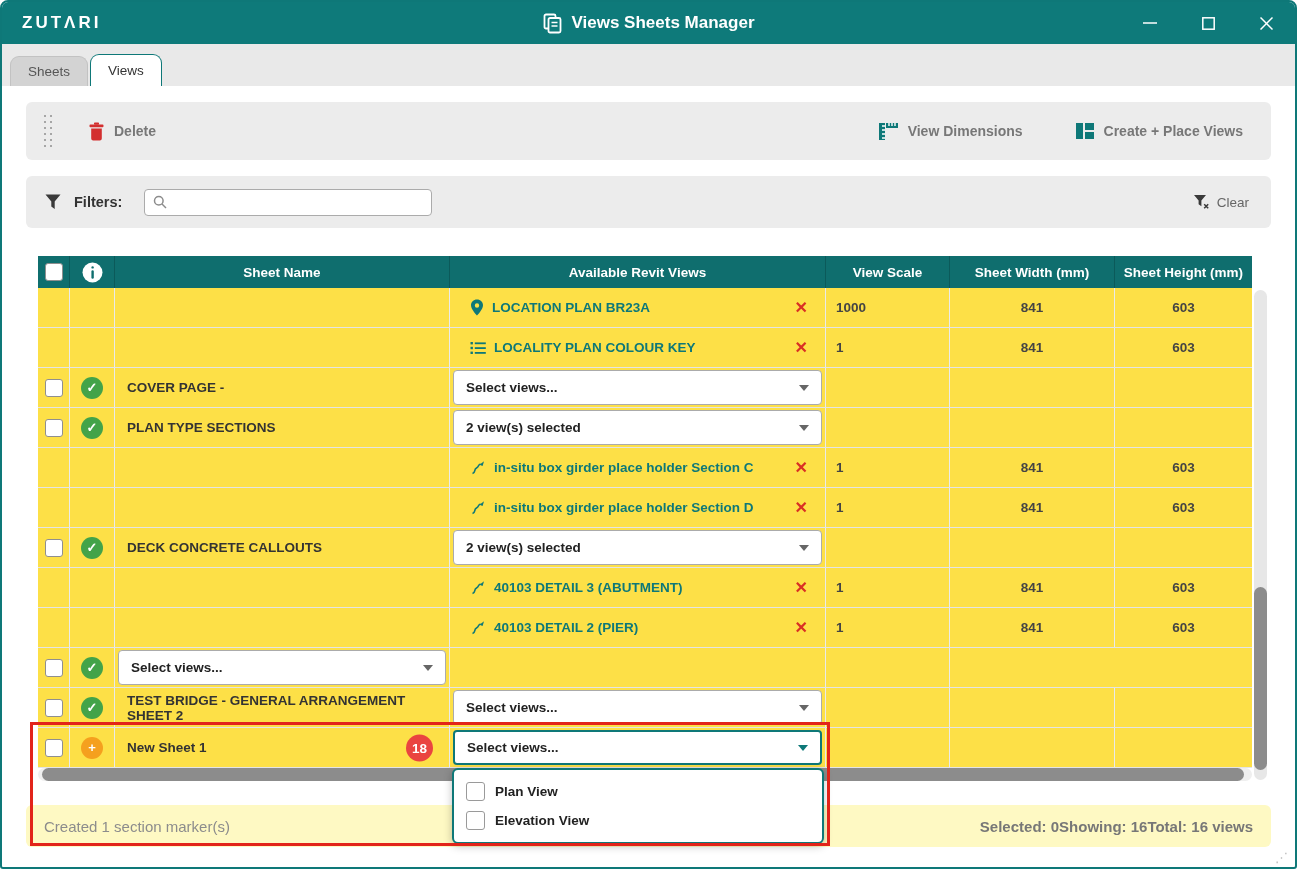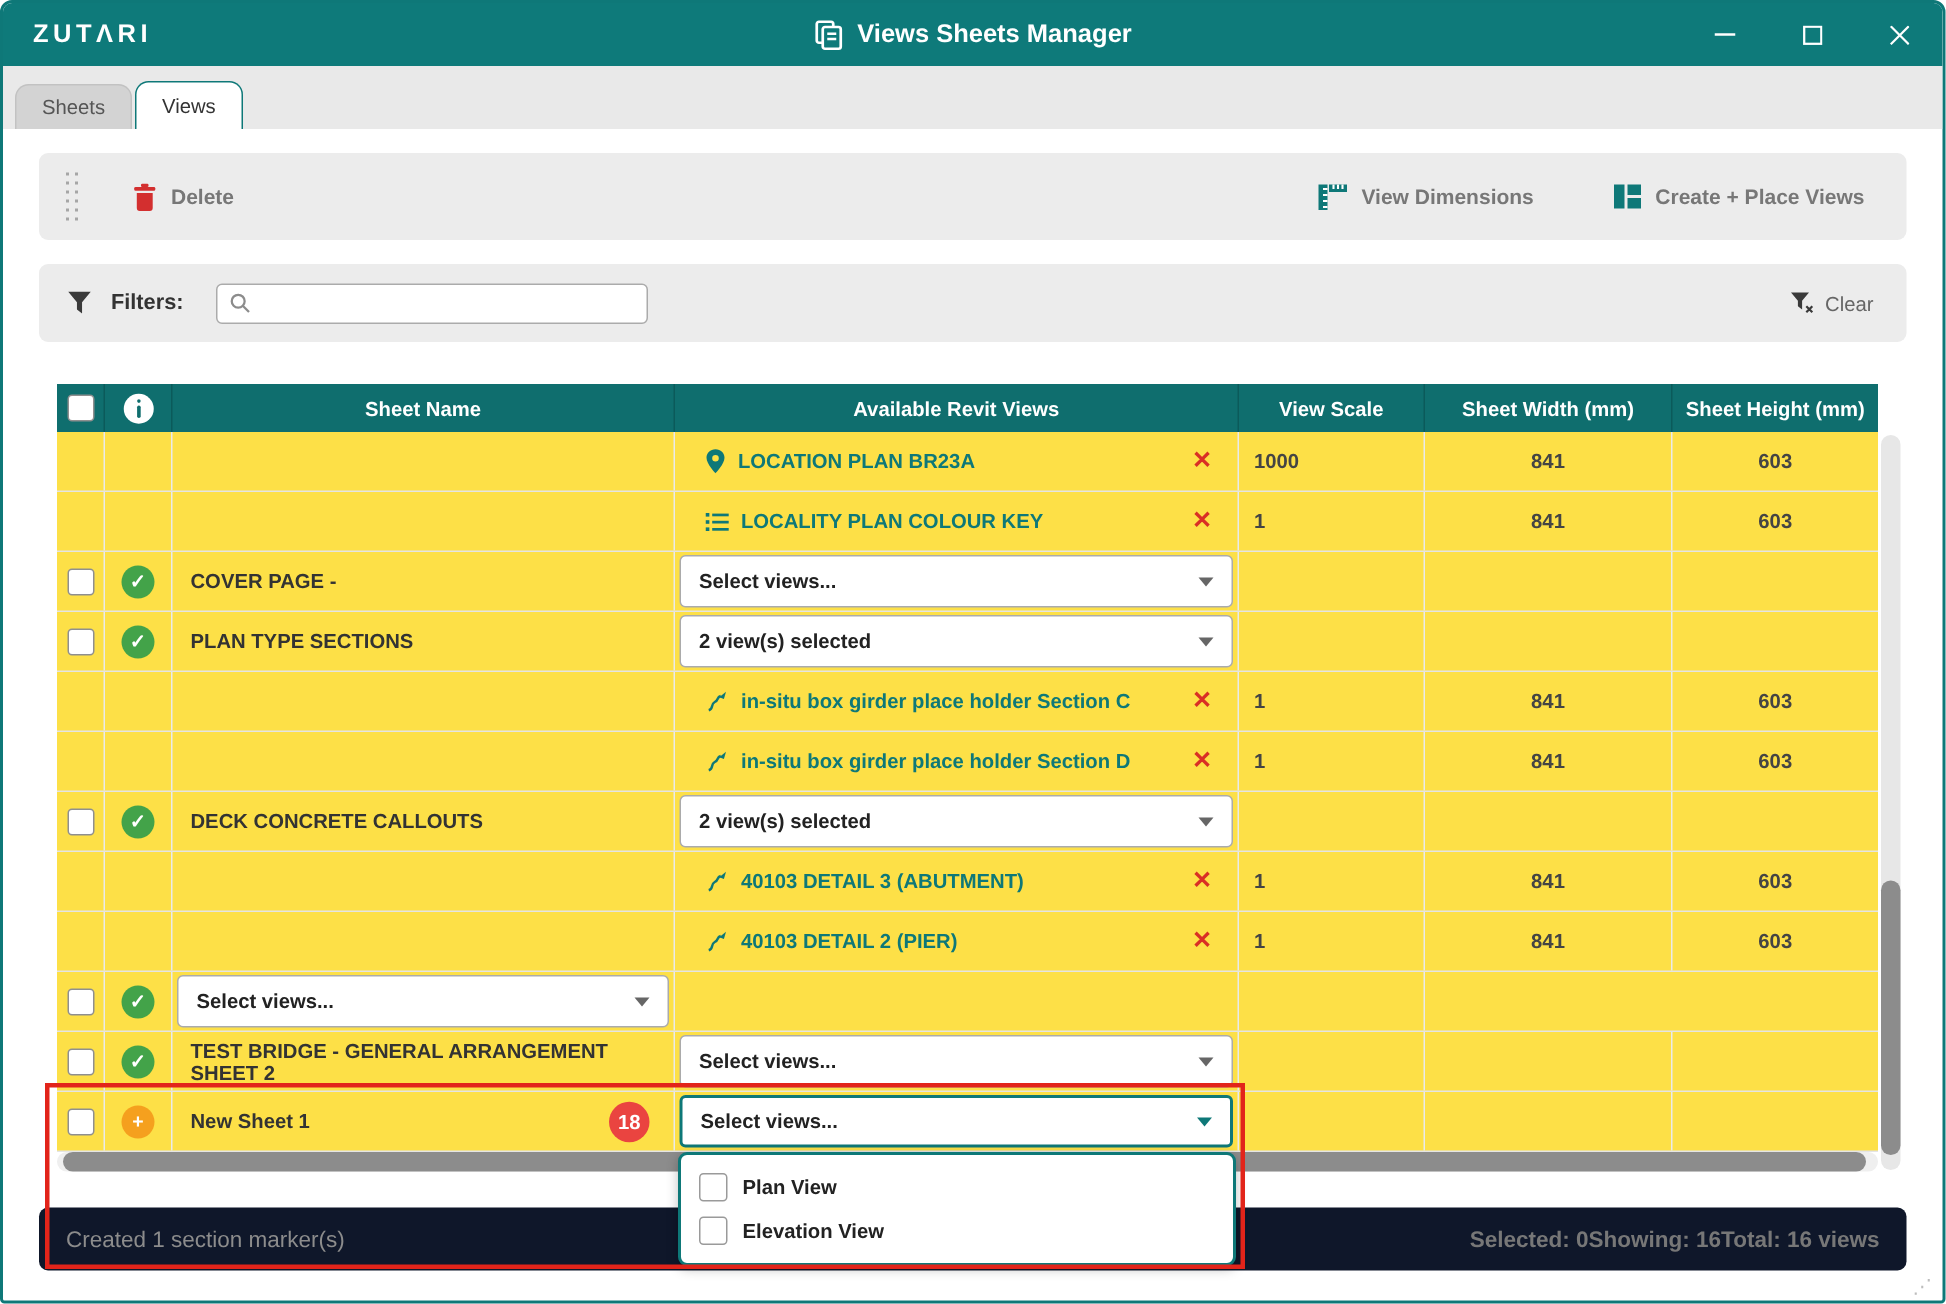--- a/index.html
+++ b/index.html
@@ -64,21 +64,21 @@
   .view-name { color:#0E7878; font-size:13.5px; font-weight:600; }
   .x-btn { margin-left:auto; color:#D93025; font-size:16px; font-weight:bold; cursor:pointer; line-height:1; }
 
   
   .vscroll { position:absolute; left:1252px; top:288px; width:13px; height:490px; background:#E7E7E7; border-radius:7px; }
   .vthumb { position:absolute; left:0; top:297px; width:13px; height:183px; background:#8C8C8C; border-radius:7px; cursor:pointer; }
   .hscroll { position:absolute; left:36px; top:766px; width:1214px; height:13px; background:#EFEFEF; border-radius:7px; }
   .hthumb { position:absolute; left:4px; top:0; width:1202px; height:13px; background:#8C8C8C; border-radius:7px; cursor:pointer; }
 
   
-  .statusbar { position:absolute; left:24px; right:24px; top:803px; height:42px; background:#0f172a; border-radius:6px; display:flex; align-items:center; padding:0 18px; color:#8C8C8C; font-size:15px; }
+  .statusbar { position:absolute; left:24px; right:24px; top:803px; height:42px; background:#fef9c3; border-radius:6px; display:flex; align-items:center; padding:0 18px; color:#8C8C8C; font-size:15px; }
   .status-right { margin-left:auto; display:flex; color:#777;font-weight:bold; }
 
   
   .panel { position:absolute; left:450px; top:766px; width:372px; height:76px; background:#fff; border:2px solid #0E7878; border-radius:6px; box-shadow:0 2px 8px rgba(0,0,0,.25); z-index:6; display:flex; flex-direction:column; justify-content:space-evenly; padding:2px 12px; }
   .panel-opt { display:flex; align-items:center; gap:10px; font-size:13.5px; font-weight:600; color:#222; cursor:pointer; }
   .panel-cb { width:19px; height:19px; border:1px solid #9A9A9A; border-radius:3px; background:#fff; }
 
   
   .annotation { position:absolute; left:28px; top:720px; width:800px; height:124px; border:3px solid #E2241A; z-index:8; pointer-events:none; }
 

